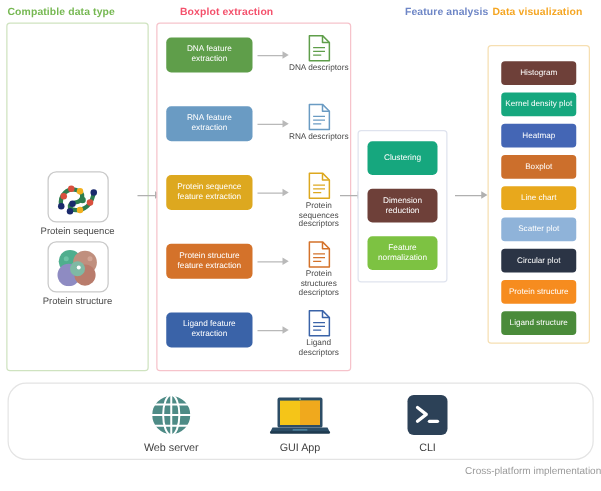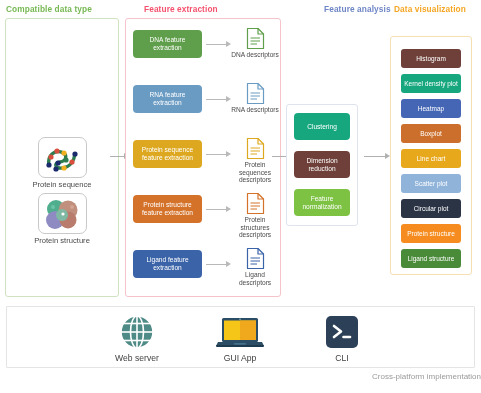--- a/index.html
+++ b/index.html
@@ -101,38 +101,38 @@
   #arrow-fx-fa{left:272px;top:153px;width:20px;}
   #arrow-fx-fa .shaft{width:15px;}
   #arrow-fx-fa .headtip{left:14px;}
   #arrow-fa-vz{left:364px;top:153px;width:28px;}
   #arrow-fa-vz .shaft{width:22px;}
   #arrow-fa-vz .headtip{left:21px;}
 
   
   #panel-platform{
     position:absolute;left:6px;top:306px;width:469px;height:62px;
-    border:1px solid #e4e4e4;border-radius:1px;background:#fff;
+    border:1px solid #e4e4e4;border-radius:15px;background:#fff;
     box-sizing:border-box;
   }
   .pf-item{position:absolute;top:8px;width:110px;text-align:center;}
   .pf-icon{height:34px;display:flex;align-items:center;justify-content:center;}
   .pf-label{font-size:8.6px;color:#3f3f3f;margin-top:4px;}
   #caption{
     position:absolute;left:0;top:372px;width:481px;text-align:right;
     font-size:8px;color:#9a9a9a;
   }
 </style>
 </head>
 <body>
 
 <div class="canvas">
 
   <div class="col-head" id="head-datatype">Compatible data type</div>
-  <div class="col-head" id="head-extract">Feature extraction</div>
+  <div class="col-head" id="head-extract">Boxplot extraction</div>
   <div class="col-head" id="head-analysis">Feature analysis</div>
   <div class="col-head" id="head-visual">Data visualization</div>
 
   <div class="panel" id="panel-datatype">
 
 
 
     <div class="dt-item" style="top:118px">
       <div class="dt-card">
         <svg width="38" height="30" viewBox="0 0 38 30">

